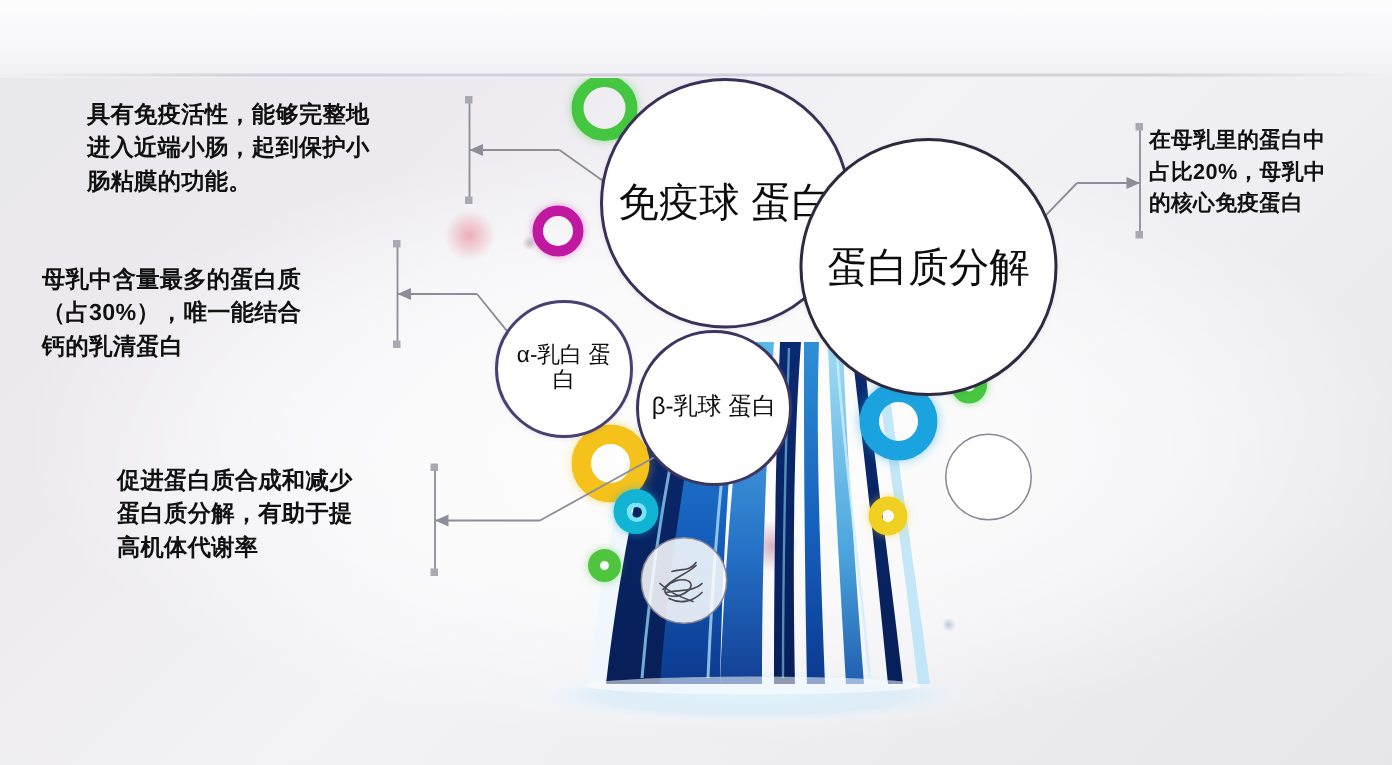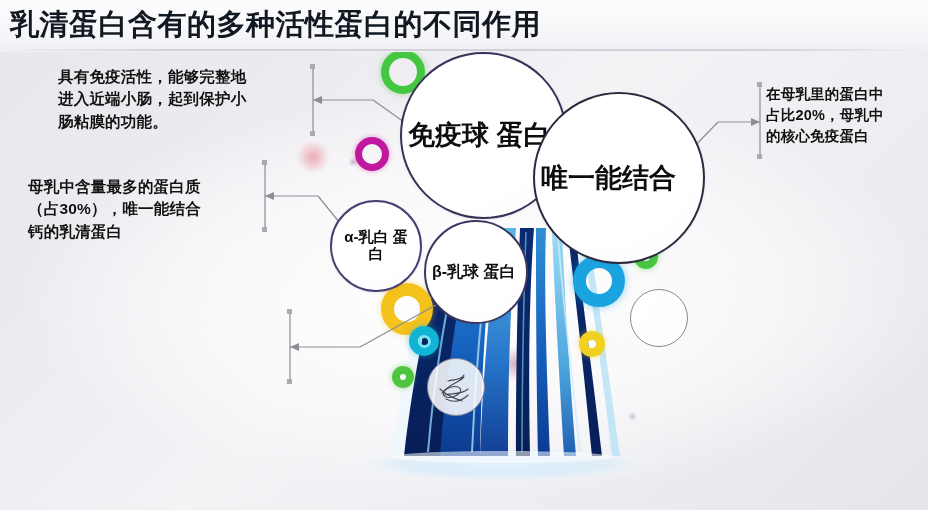--- a/index.html
+++ b/index.html
@@ -37,22 +37,22 @@
   .tree{position:absolute;left:330px;top:228px;width:340px;height:282px;}
 
   
   .ring{position:absolute;border-radius:50%;box-sizing:border-box;}
 
   
   .bubble{
     position:absolute;border-radius:50%;box-sizing:border-box;
     background:radial-gradient(circle at 38% 30%, #ffffff 0%, #ffffff 62%, #fbfbfd 100%);
     border:2px solid #3b3158;
-    display:flex;align-items:center;text-align:center;
-    color:#0d0d0d;font-weight:bold;line-height:1.12;
+    display:flex;align-items:center;justify-content:center;text-align:center;
+    color:#0d0d0d;font-weight:normal;line-height:1.12;
     box-shadow:0 1px 3px rgba(90,80,120,.10);
   }
   .bubble.b-img  {width:167px;height:167px;left:400px;top:52px;font-size:27px;border-color:#3a3058;}
   .bubble.b-lf   {width:172px;height:172px;left:533px;top:92px;font-size:27px;border-color:#2c2a3e;}
   .bubble.b-alpha{width:92px;height:92px;left:330px;top:200px;font-size:15px;border-color:#4a3f73;}
   .bubble.b-beta {width:104px;height:104px;left:424px;top:220px;font-size:16px;border-color:#3c3560;}
   .bubble .lab{display:block;padding:0 6px;}
 
   .mini-circle{
     position:absolute;width:56px;height:56px;border-radius:50%;
@@ -212,39 +212,41 @@
       <rect x="460" y="287" width="6" height="6"></rect>
       <rect x="659" y="177" width="6" height="6"></rect>
     </g>
   </svg>
 
   <div class="bubble b-img">
     <span class="lab">免疫球
 蛋白</span>
   </div>
   <div class="bubble b-lf">
-    <span class="lab">唯一能结合</span>
+    <span class="lab">蛋白质分解</span>
   </div>
   <div class="bubble b-beta">
     <span class="lab">β-乳球
 蛋白</span>
   </div>
   <div class="bubble b-alpha">
     <span class="lab">α-乳白
 蛋白</span>
   </div>
 
   <div class="callout c1">具有免疫活性，能够完整地
 进入近端小肠，起到保护小
 肠粘膜的功能。</div>
   <div class="callout c2">母乳中含量最多的蛋白质
 （占30%），唯一能结合
 钙的乳清蛋白</div>
+  <div class="callout c3">促进蛋白质合成和减少
+蛋白质分解，有助于提
+高机体代谢率</div>
   <div class="callout c4">在母乳里的蛋白中
 占比20%，母乳中
 的核心免疫蛋白</div>
 
   <div class="title-bar">
-    <div class="title-text">乳清蛋白含有的多种活性蛋白的不同作用</div>
     <div class="title-rule"></div>
   </div>
 
 </div>
 
 </body></html>

